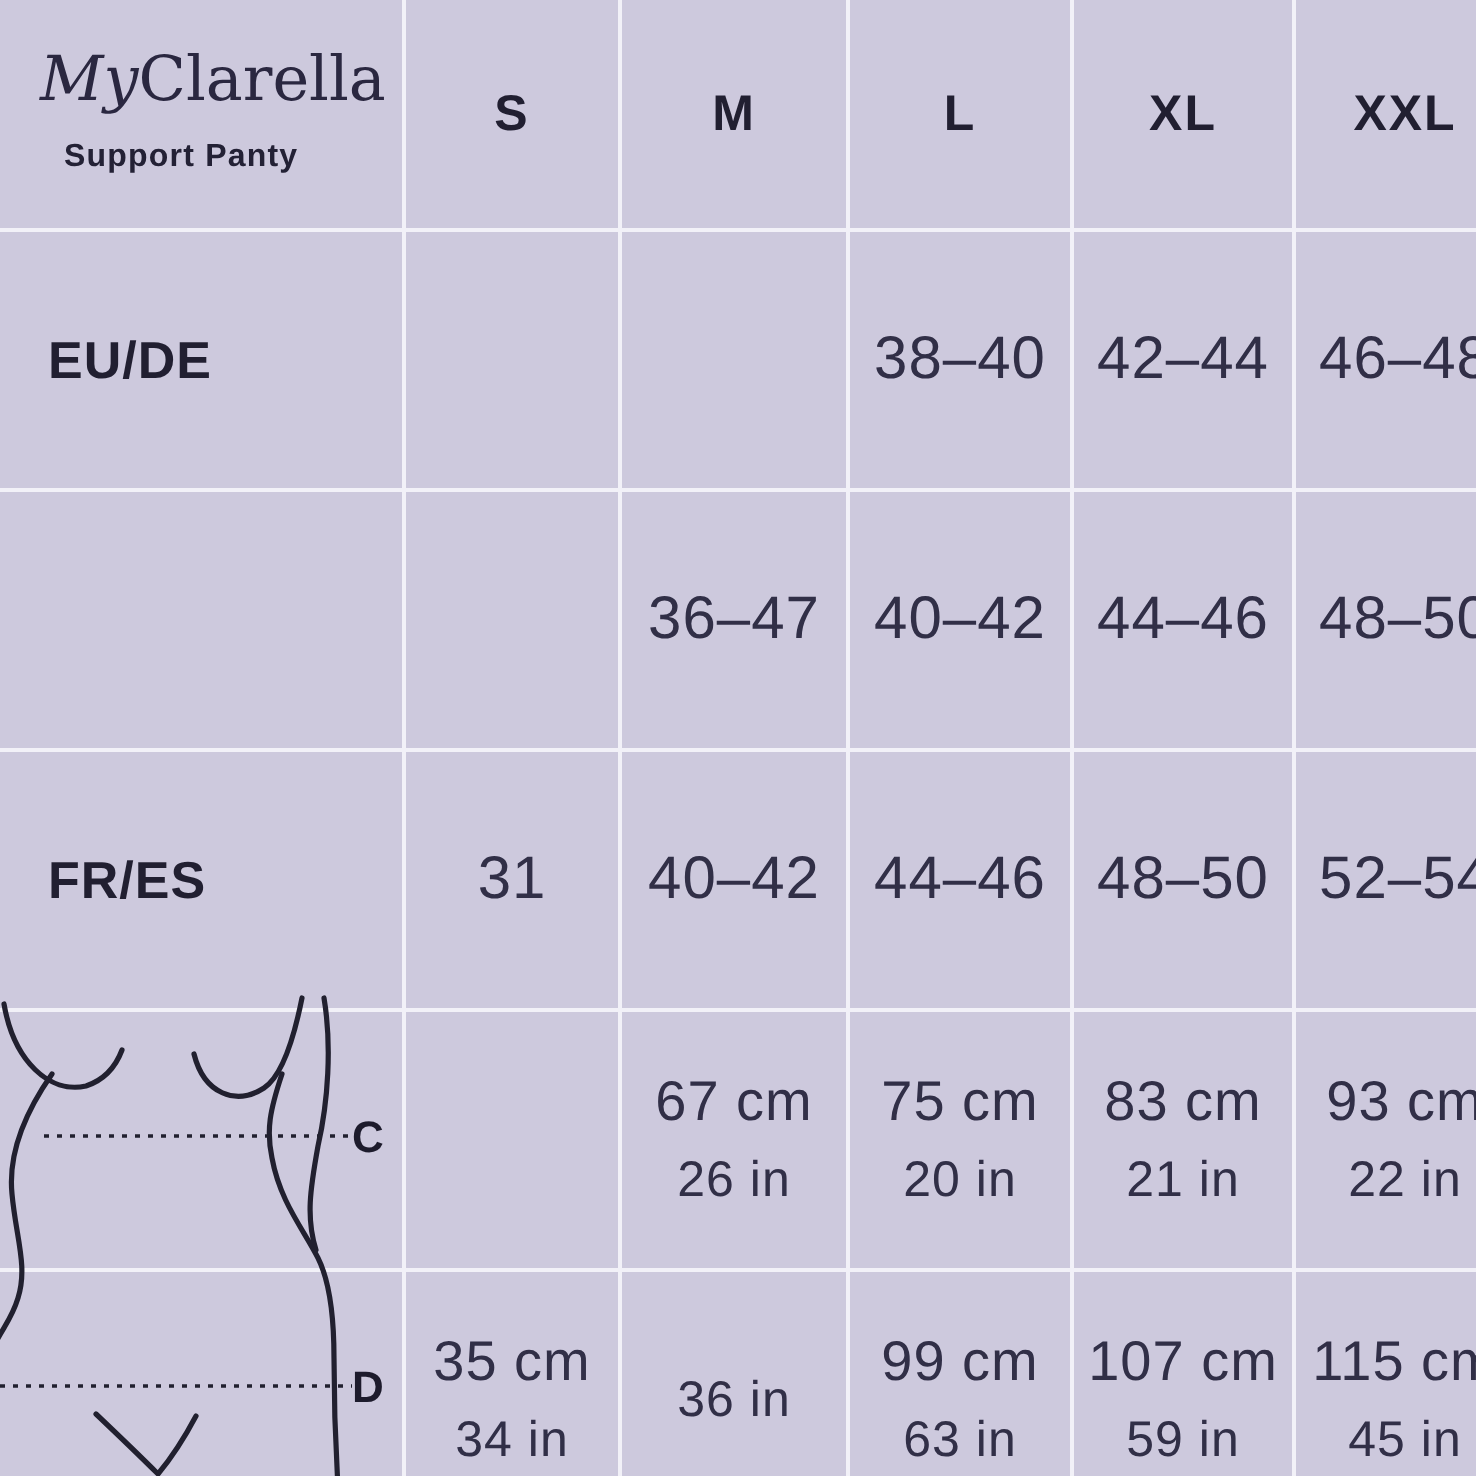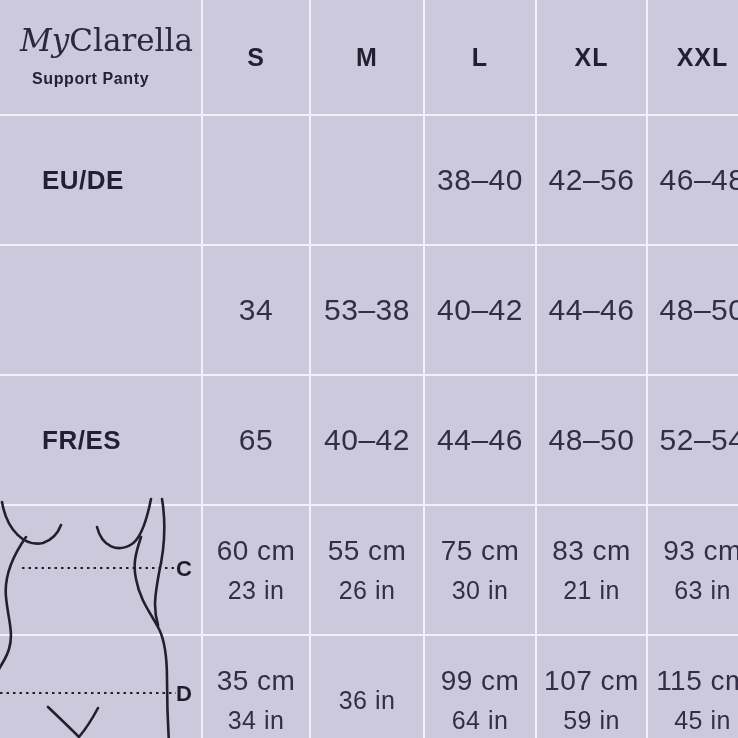--- a/index.html
+++ b/index.html
@@ -20,21 +20,21 @@
   
   .grid{
     position:absolute;top:0;left:0;z-index:2;
     display:grid;
     grid-template-columns:202px 108px 114px 112px 111px 111px;
     grid-template-rows:115px 130px 130px 130px 130px 130px;
     width:758px;height:765px;
   }
   .cell{display:flex;align-items:center;justify-content:center;}
   .header-cell{font-weight:700;font-size:25px;letter-spacing:1px;}
-  .label-cell{justify-content:flex-start;padding-left:42px;font-weight:700;font-size:26px;letter-spacing:.5px;}
+  .label-cell{justify-content:flex-start;padding-left:24px;font-weight:700;font-size:26px;letter-spacing:.5px;}
   .num-cell{font-size:30px;font-weight:400;color:var(--num);letter-spacing:.5px;}
   .meas-cell{flex-direction:column;gap:9px;color:var(--num);}
   .meas-cm{font-size:28px;letter-spacing:.5px;}
   .meas-in{font-size:25px;letter-spacing:.5px;}
   
   .brand-cell{flex-direction:column;align-items:flex-start;justify-content:flex-start;padding:24px 0 0 20px;}
   .logo{font-family:"DejaVu Serif","Liberation Serif",serif;font-size:31px;color:#2a2740;line-height:1.05;}
   .logo .my{font-style:italic;}
   .subtitle{font-size:16px;font-weight:700;letter-spacing:.6px;margin:13px 0 0 12px;color:#232135;}
   
@@ -70,31 +70,30 @@
       <div class="subtitle">Support Panty</div>
     </div>
     <div class="cell header-cell" style="grid-column:2;grid-row:1">S</div>
     <div class="cell header-cell" style="grid-column:3;grid-row:1">M</div>
     <div class="cell header-cell" style="grid-column:4;grid-row:1">L</div>
     <div class="cell header-cell" style="grid-column:5;grid-row:1">XL</div>
     <div class="cell header-cell" style="grid-column:6;grid-row:1">XXL</div>
 
     <div class="cell label-cell" style="grid-column:1;grid-row:2">EU/DE</div>
     <div class="cell num-cell" style="grid-column:4;grid-row:2">38–40</div>
-    <div class="cell num-cell" style="grid-column:5;grid-row:2">42–56</div>
+    <div class="cell num-cell" style="grid-column:5;grid-row:2">42–44</div>
     <div class="cell num-cell" style="grid-column:6;grid-row:2">46–48</div>
 
-    <div class="cell num-cell" style="grid-column:2;grid-row:3">34</div>
-    <div class="cell num-cell" style="grid-column:3;grid-row:3">53–38</div>
+    <div class="cell num-cell" style="grid-column:3;grid-row:3">36–47</div>
     <div class="cell num-cell" style="grid-column:4;grid-row:3">40–42</div>
     <div class="cell num-cell" style="grid-column:5;grid-row:3">44–46</div>
     <div class="cell num-cell" style="grid-column:6;grid-row:3">48–50</div>
 
     <div class="cell label-cell" style="grid-column:1;grid-row:4">FR/ES</div>
-    <div class="cell num-cell" style="grid-column:2;grid-row:4">65</div>
+    <div class="cell num-cell" style="grid-column:2;grid-row:4">31</div>
     <div class="cell num-cell" style="grid-column:3;grid-row:4">40–42</div>
     <div class="cell num-cell" style="grid-column:4;grid-row:4">44–46</div>
     <div class="cell num-cell" style="grid-column:5;grid-row:4">48–50</div>
     <div class="cell num-cell" style="grid-column:6;grid-row:4">52–54</div>
 
     <div class="illustration">
       <svg width="202" height="270" viewBox="0 0 202 270">
         <g fill="none" stroke="#21202f" stroke-width="2.6" stroke-linecap="round">
           <path d="M 2 7 C 7 36, 25 52, 43 48 C 52 45, 58 38, 61 30"></path>
           <path d="M 97 32 C 102 52, 118 58, 132 49 C 141 43, 147 24, 151 4"></path>
@@ -105,51 +104,47 @@
         </g>
         <g fill="none" stroke="#21202f" stroke-width="1.8" stroke-dasharray="2.5 4">
           <path d="M 22 73 H 176"></path>
           <path d="M 0 198 H 176"></path>
         </g>
       </svg>
       <span class="meas-letter c">C</span>
       <span class="meas-letter d">D</span>
     </div>
 
-    <div class="cell meas-cell" style="grid-column:2;grid-row:5">
-      <span class="meas-cm">60 cm</span>
-      <span class="meas-in">23 in</span>
-    </div>
     <div class="cell meas-cell" style="grid-column:3;grid-row:5">
-      <span class="meas-cm">55 cm</span>
+      <span class="meas-cm">67 cm</span>
       <span class="meas-in">26 in</span>
     </div>
     <div class="cell meas-cell" style="grid-column:4;grid-row:5">
       <span class="meas-cm">75 cm</span>
-      <span class="meas-in">30 in</span>
+      <span class="meas-in">20 in</span>
     </div>
     <div class="cell meas-cell" style="grid-column:5;grid-row:5">
       <span class="meas-cm">83 cm</span>
       <span class="meas-in">21 in</span>
     </div>
     <div class="cell meas-cell" style="grid-column:6;grid-row:5">
       <span class="meas-cm">93 cm</span>
-      <span class="meas-in">63 in</span>
+      <span class="meas-in">22 in</span>
     </div>
 
     <div class="cell meas-cell" style="grid-column:2;grid-row:6">
       <span class="meas-cm">35 cm</span>
       <span class="meas-in">34 in</span>
     </div>
     <div class="cell meas-cell" style="grid-column:3;grid-row:6">
       <span class="meas-in">36 in</span>
     </div>
     <div class="cell meas-cell" style="grid-column:4;grid-row:6">
       <span class="meas-cm">99 cm</span>
-      <span class="meas-in">64 in</span>
+      <span class="meas-in">63 in</span>
     </div>
     <div class="cell meas-cell" style="grid-column:5;grid-row:6">
       <span class="meas-cm">107 cm</span>
       <span class="meas-in">59 in</span>
     </div>
     <div class="cell meas-cell" style="grid-column:6;grid-row:6">
       <span class="meas-cm">115 cm</span>
       <span class="meas-in">45 in</span>
     </div>
 

